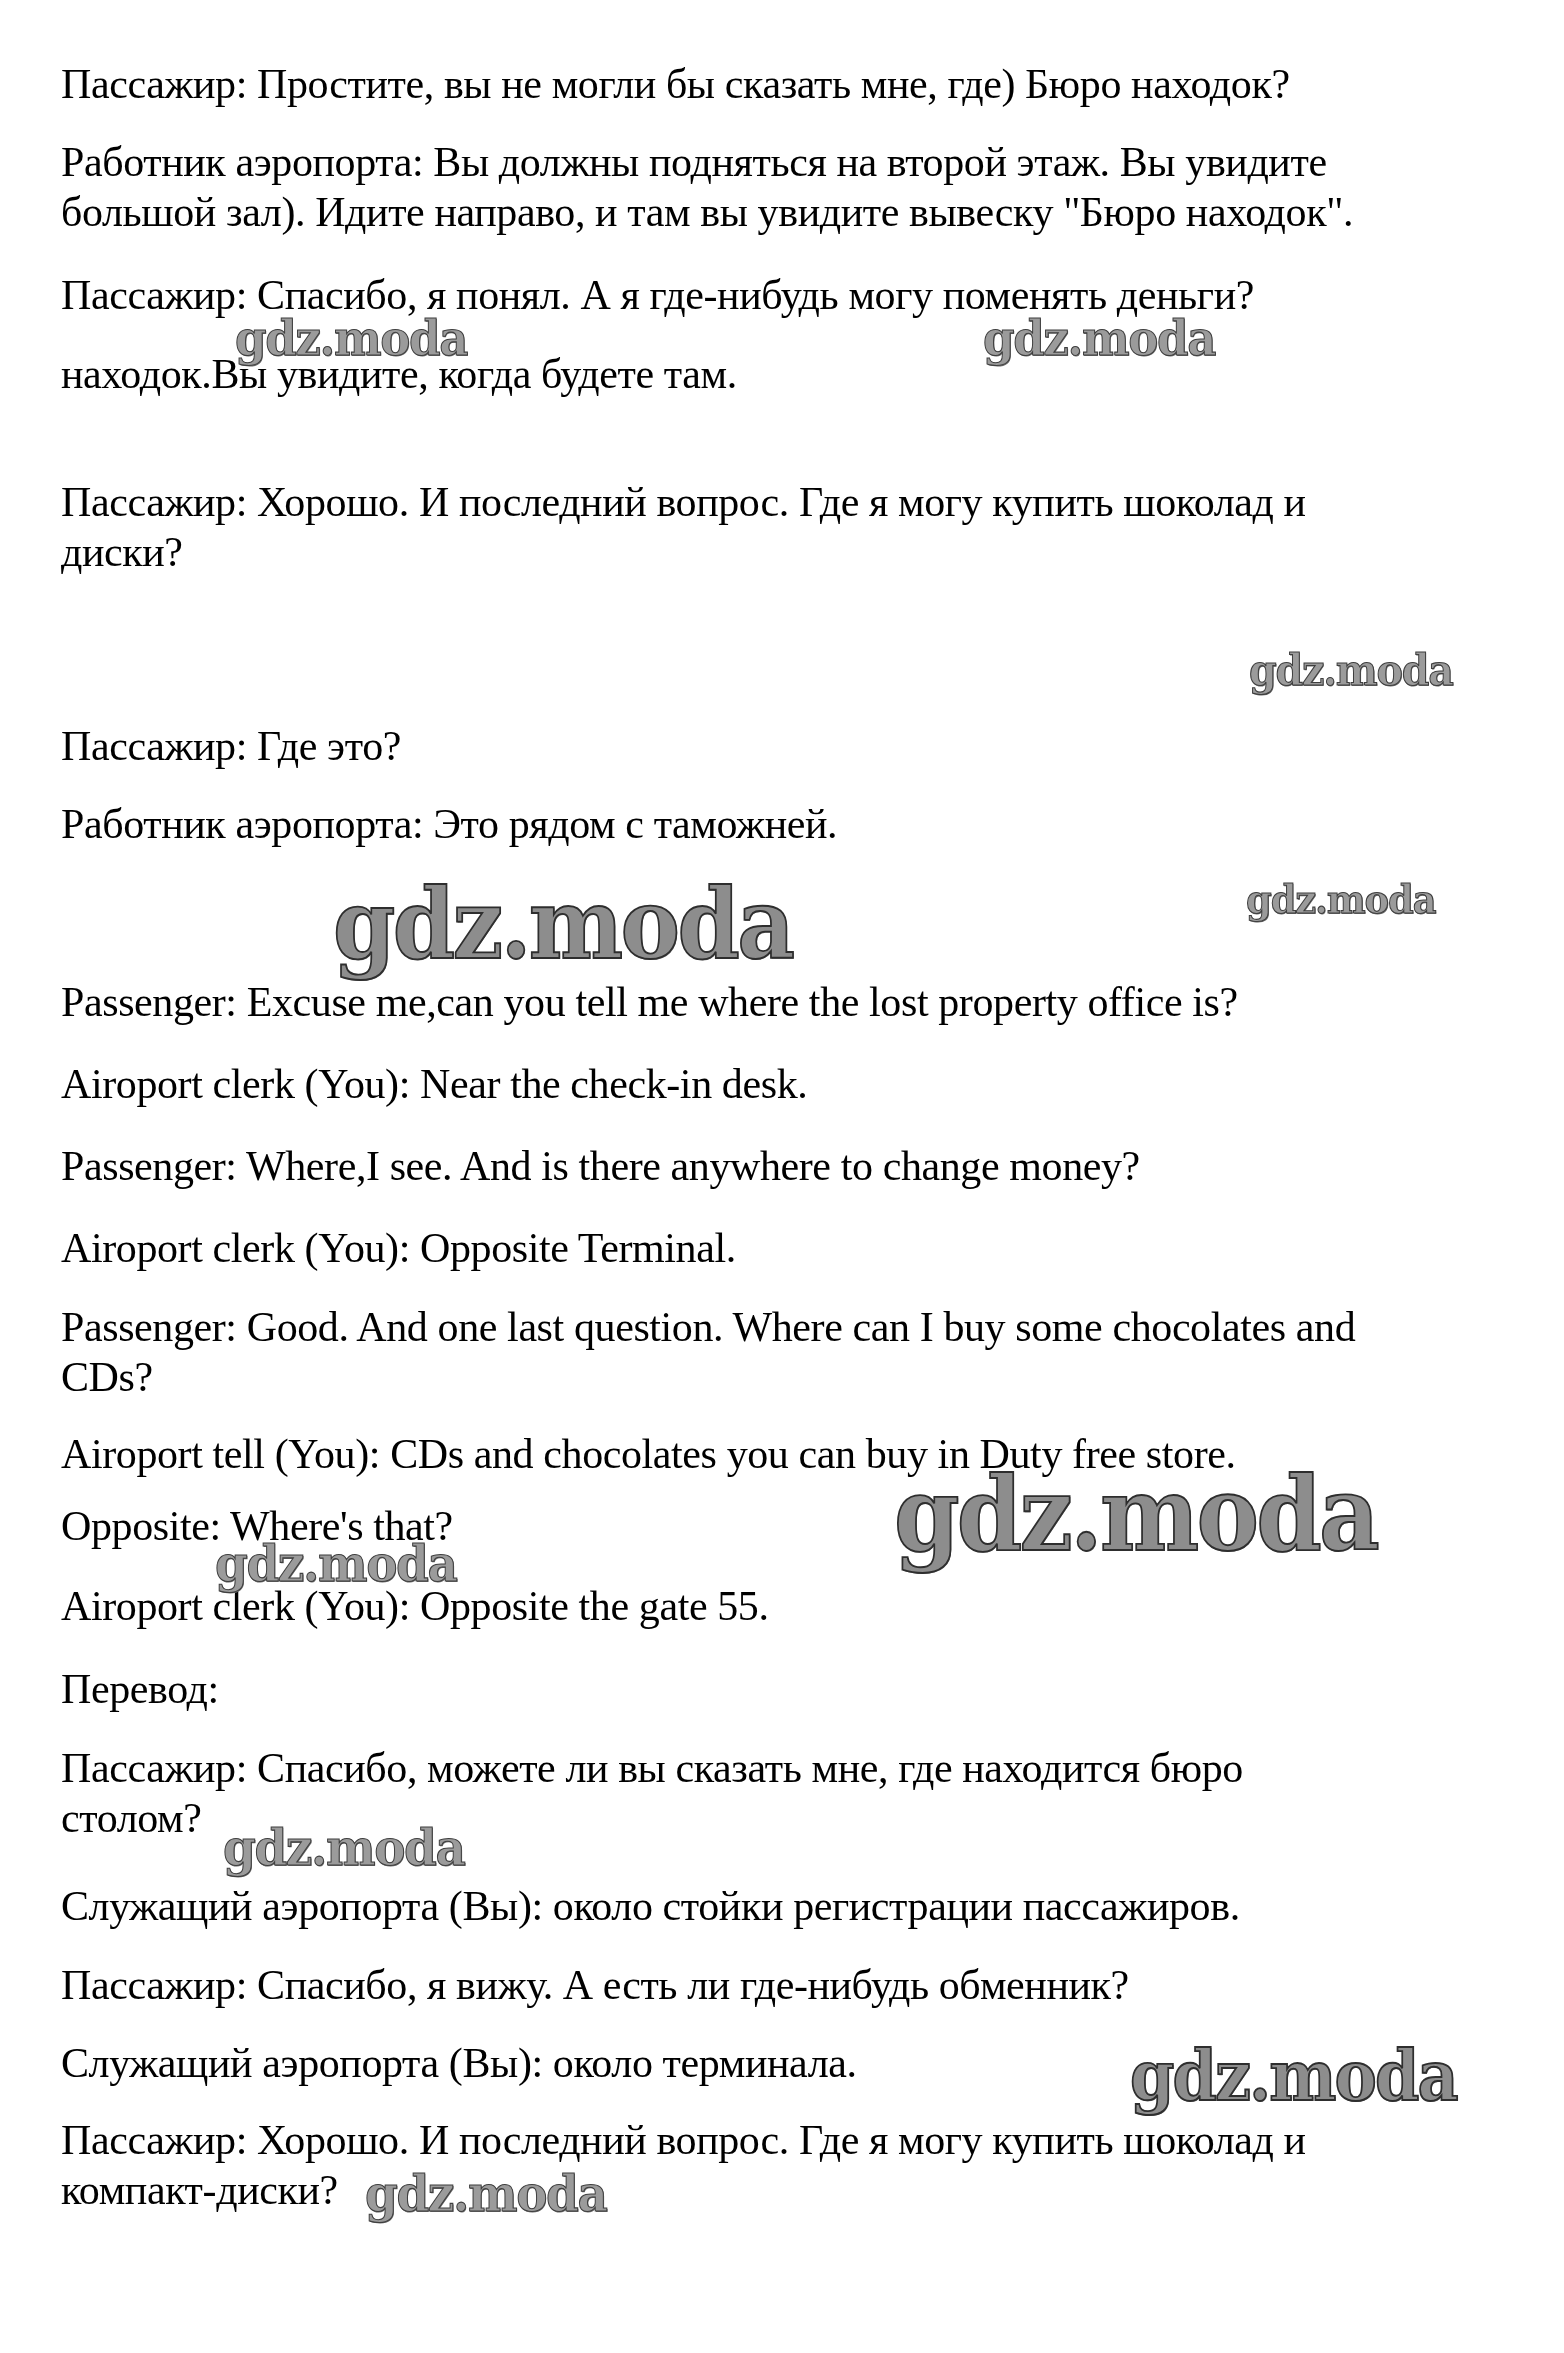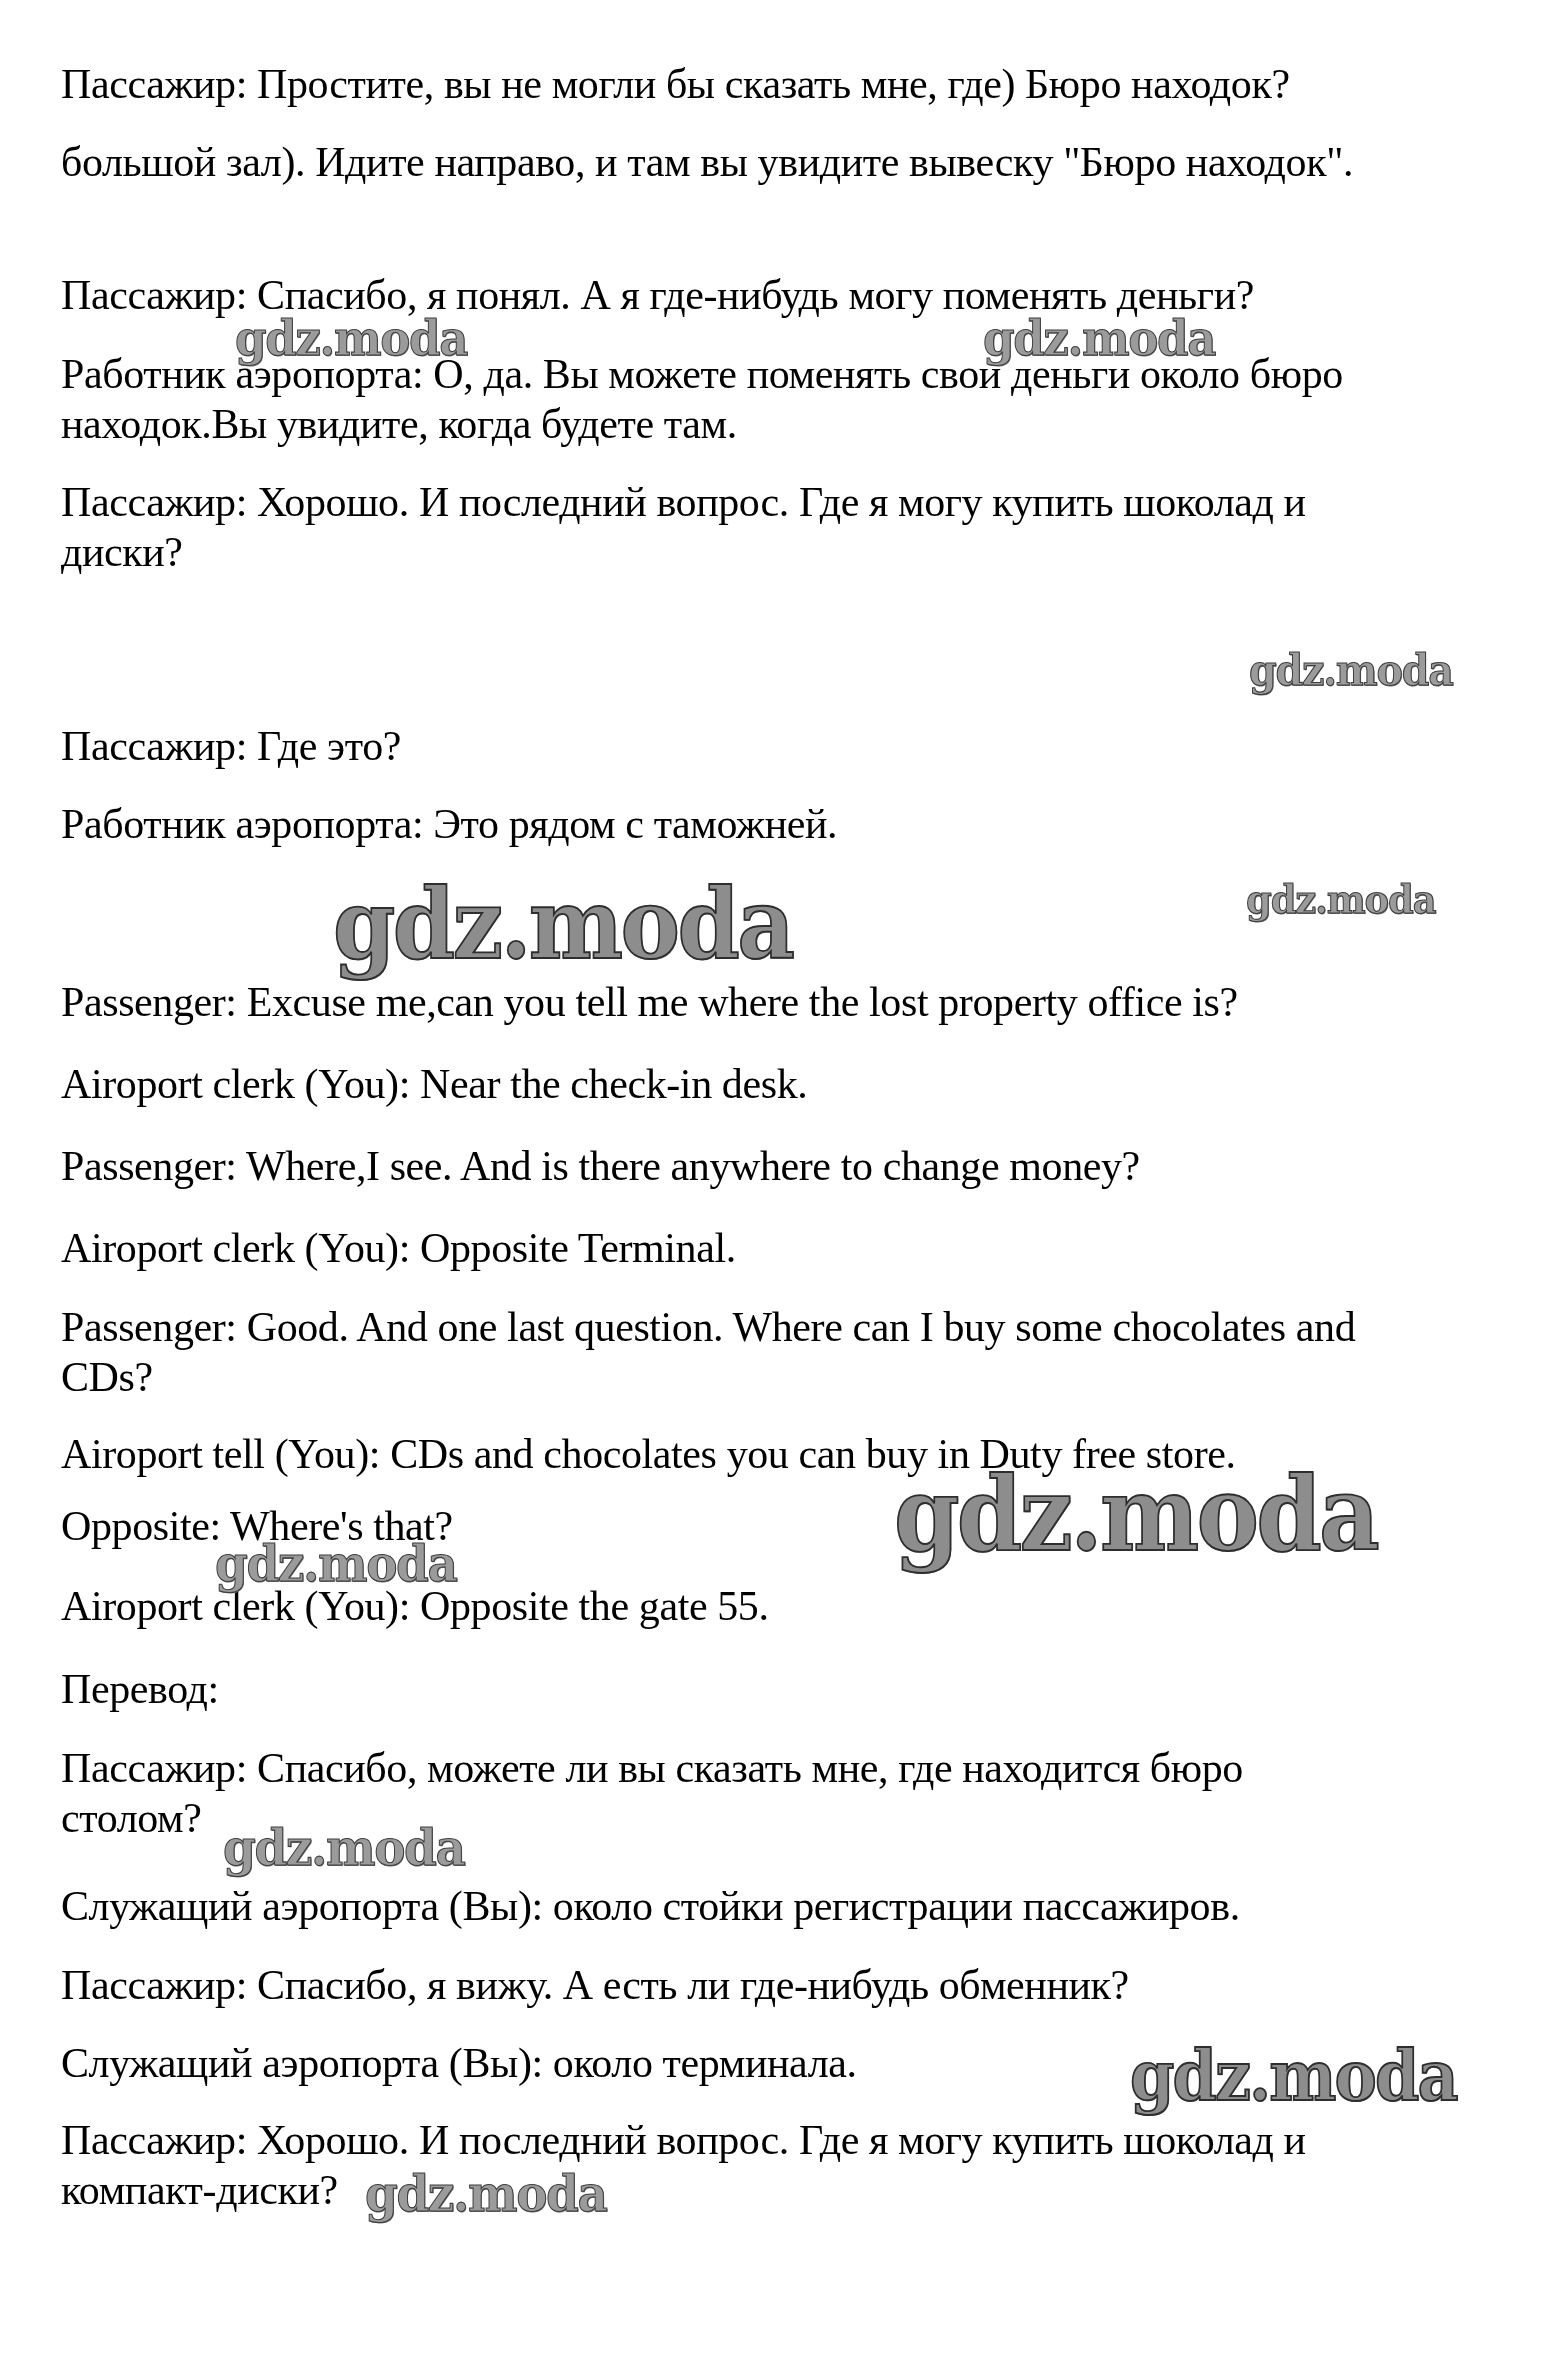--- a/index.html
+++ b/index.html
@@ -48,27 +48,27 @@
 </style>
 </head>
 <body>
 
 <div class="page">
 
   <div class="para" style="top:59px">
     <span class="ln">Пассажир: Простите, вы не могли бы сказать мне, где) Бюро находок?</span>
   </div>
   <div class="para" style="top:137px">
+    <span class="ln">Работник аэропорта: Вы должны подняться на второй этаж. Вы увидите</span>
     <span class="ln">большой зал). Идите направо, и там вы увидите вывеску "Бюро находок".</span>
   </div>
   <div class="para" style="top:270px">
     <span class="ln">Пассажир: Спасибо, я понял. А я где-нибудь могу поменять деньги?</span>
   </div>
   <div class="para" style="top:349px">
-    <span class="ln">Работник аэропорта: О, да. Вы можете поменять свои деньги около бюро</span>
     <span class="ln">находок.Вы увидите, когда будете там.</span>
   </div>
   <div class="para" style="top:477px">
     <span class="ln">Пассажир: Хорошо. И последний вопрос. Где я могу купить шоколад и</span>
     <span class="ln">диски?</span>
   </div>
   <div class="para" style="top:721px">
     <span class="ln">Пассажир: Где это?</span>
   </div>
   <div class="para" style="top:799px">

